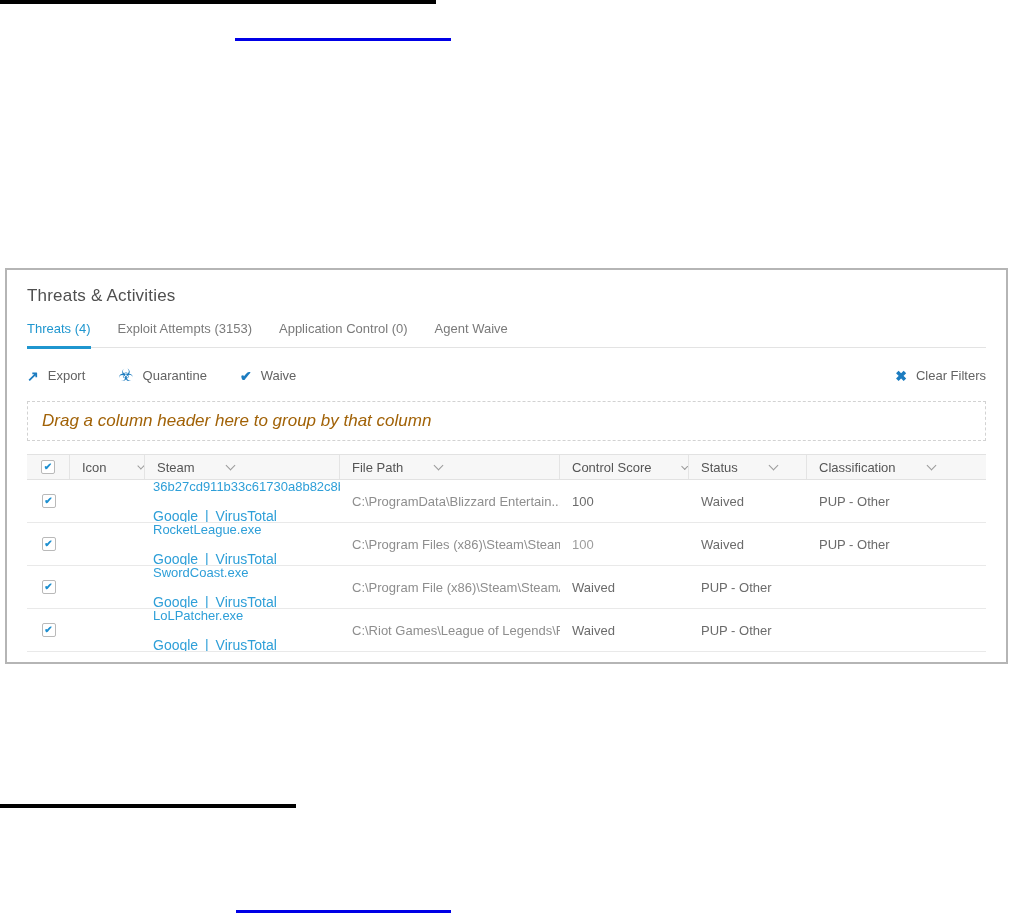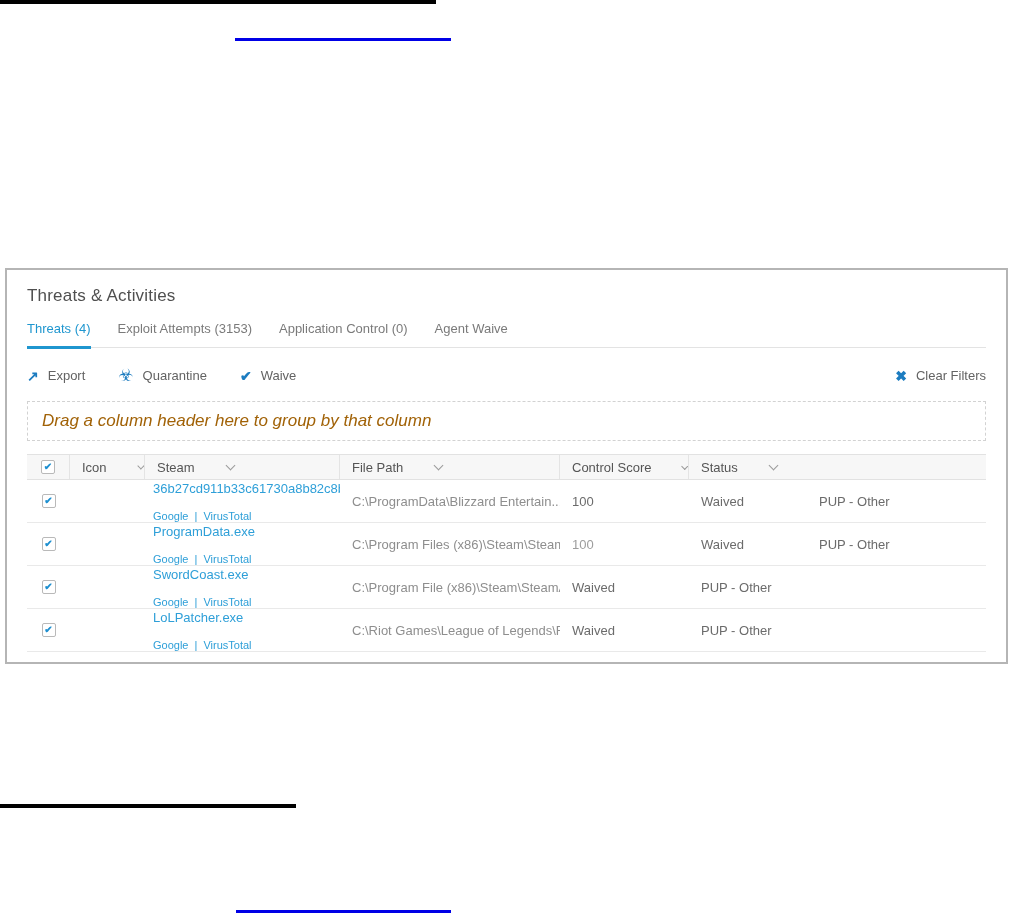--- a/index.html
+++ b/index.html
@@ -53,21 +53,21 @@
 
   .cb { width:14px; height:14px; background:#fff; border:1px solid #b9b9b9;
         border-radius:2px; display:flex; align-items:center; justify-content:center;
         cursor:pointer; }
   .cb-check { color:#1d8fd0; font-size:10px; font-weight:bold; line-height:1; }
 
   .trow { height:43px; border-bottom:1px solid #e9e9e9; }
   .name-cell { flex-direction:column; align-items:flex-start; justify-content:center;
                padding-left:8px; }
   .name-link { color:#2e9fd8; font-size:13px; text-decoration:none; cursor:pointer; }
-  .sub-links { font-size:11px; margin-top:14px; color:#2e9fd8; }
+  .sub-links { font-size:14px; margin-top:14px; color:#2e9fd8; }
   .sub-link { color:#2e9fd8; text-decoration:none; cursor:pointer; }
   .sub-sep { margin:0 3px; color:#2e9fd8; }
   .c-path { color:#8e8e8e; }
   .score-strong { color:#6b6b6b; }
   .score-muted { color:#9d9d9d; }
 </style>
 </head>
 <body>
 
 <div class="bar-black top"></div>
@@ -132,20 +132,24 @@
           <span class="chev"></span>
         </div>
         <div class="cell hcell">
           <span>Control Score</span>
           <span class="chev"></span>
         </div>
         <div class="cell hcell">
           <span>Status</span>
           <span class="chev"></span>
         </div>
+        <div class="cell hcell">
+          <span>Classification</span>
+          <span class="chev"></span>
+        </div>
       </div>
 
       <div class="trow">
         <div class="cell c-check">
           <span class="cb">
             <span class="cb-check">✔</span>
           </span>
         </div>
         <div class="cell"></div>
         <div class="cell name-cell">
@@ -163,21 +167,21 @@
       </div>
 
       <div class="trow">
         <div class="cell c-check">
           <span class="cb">
             <span class="cb-check">✔</span>
           </span>
         </div>
         <div class="cell"></div>
         <div class="cell name-cell">
-          <a class="name-link">ProgramData.exe</a>
+          <a class="name-link">RocketLeague.exe</a>
           <span class="sub-links">
             <a class="sub-link">Google</a>
             <span class="sub-sep">|</span>
             <a class="sub-link">VirusTotal</a>
           </span>
         </div>
         <div class="cell c-path">C:\Program Files (x86)\Steam\SteamA...</div>
         <div class="cell score-muted">100</div>
         <div class="cell">Waived</div>
         <div class="cell">PUP - Other</div>

